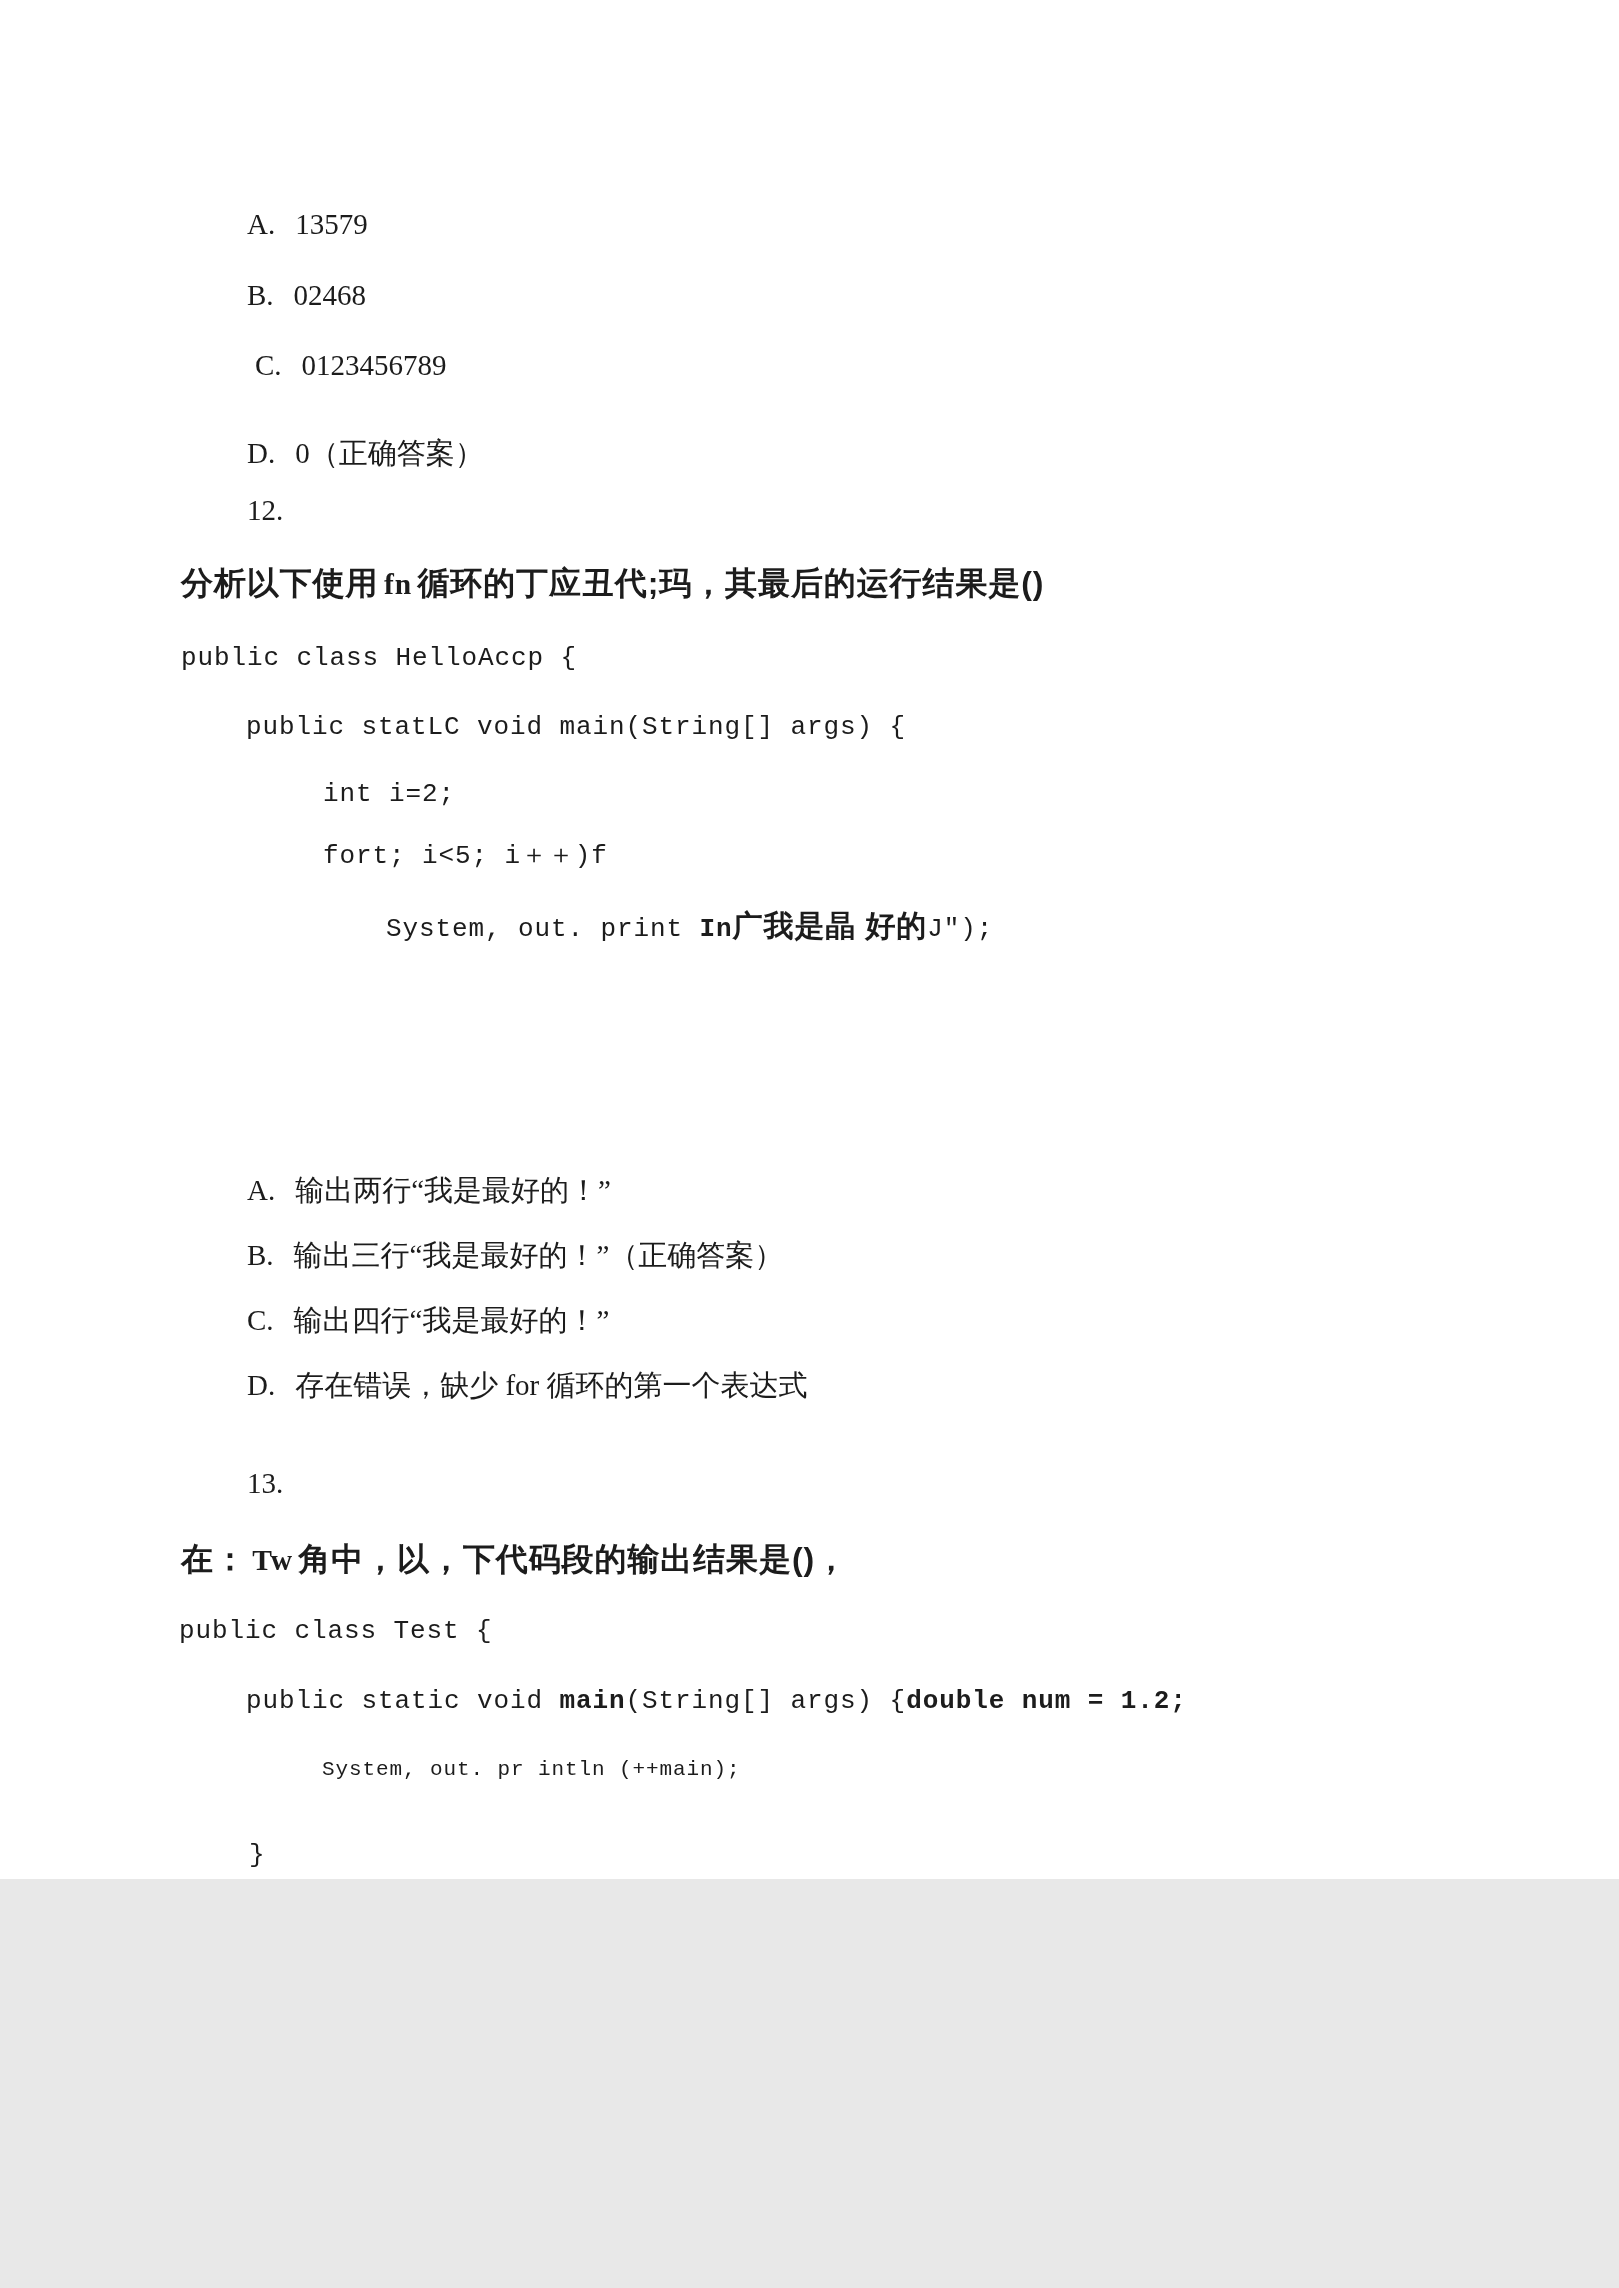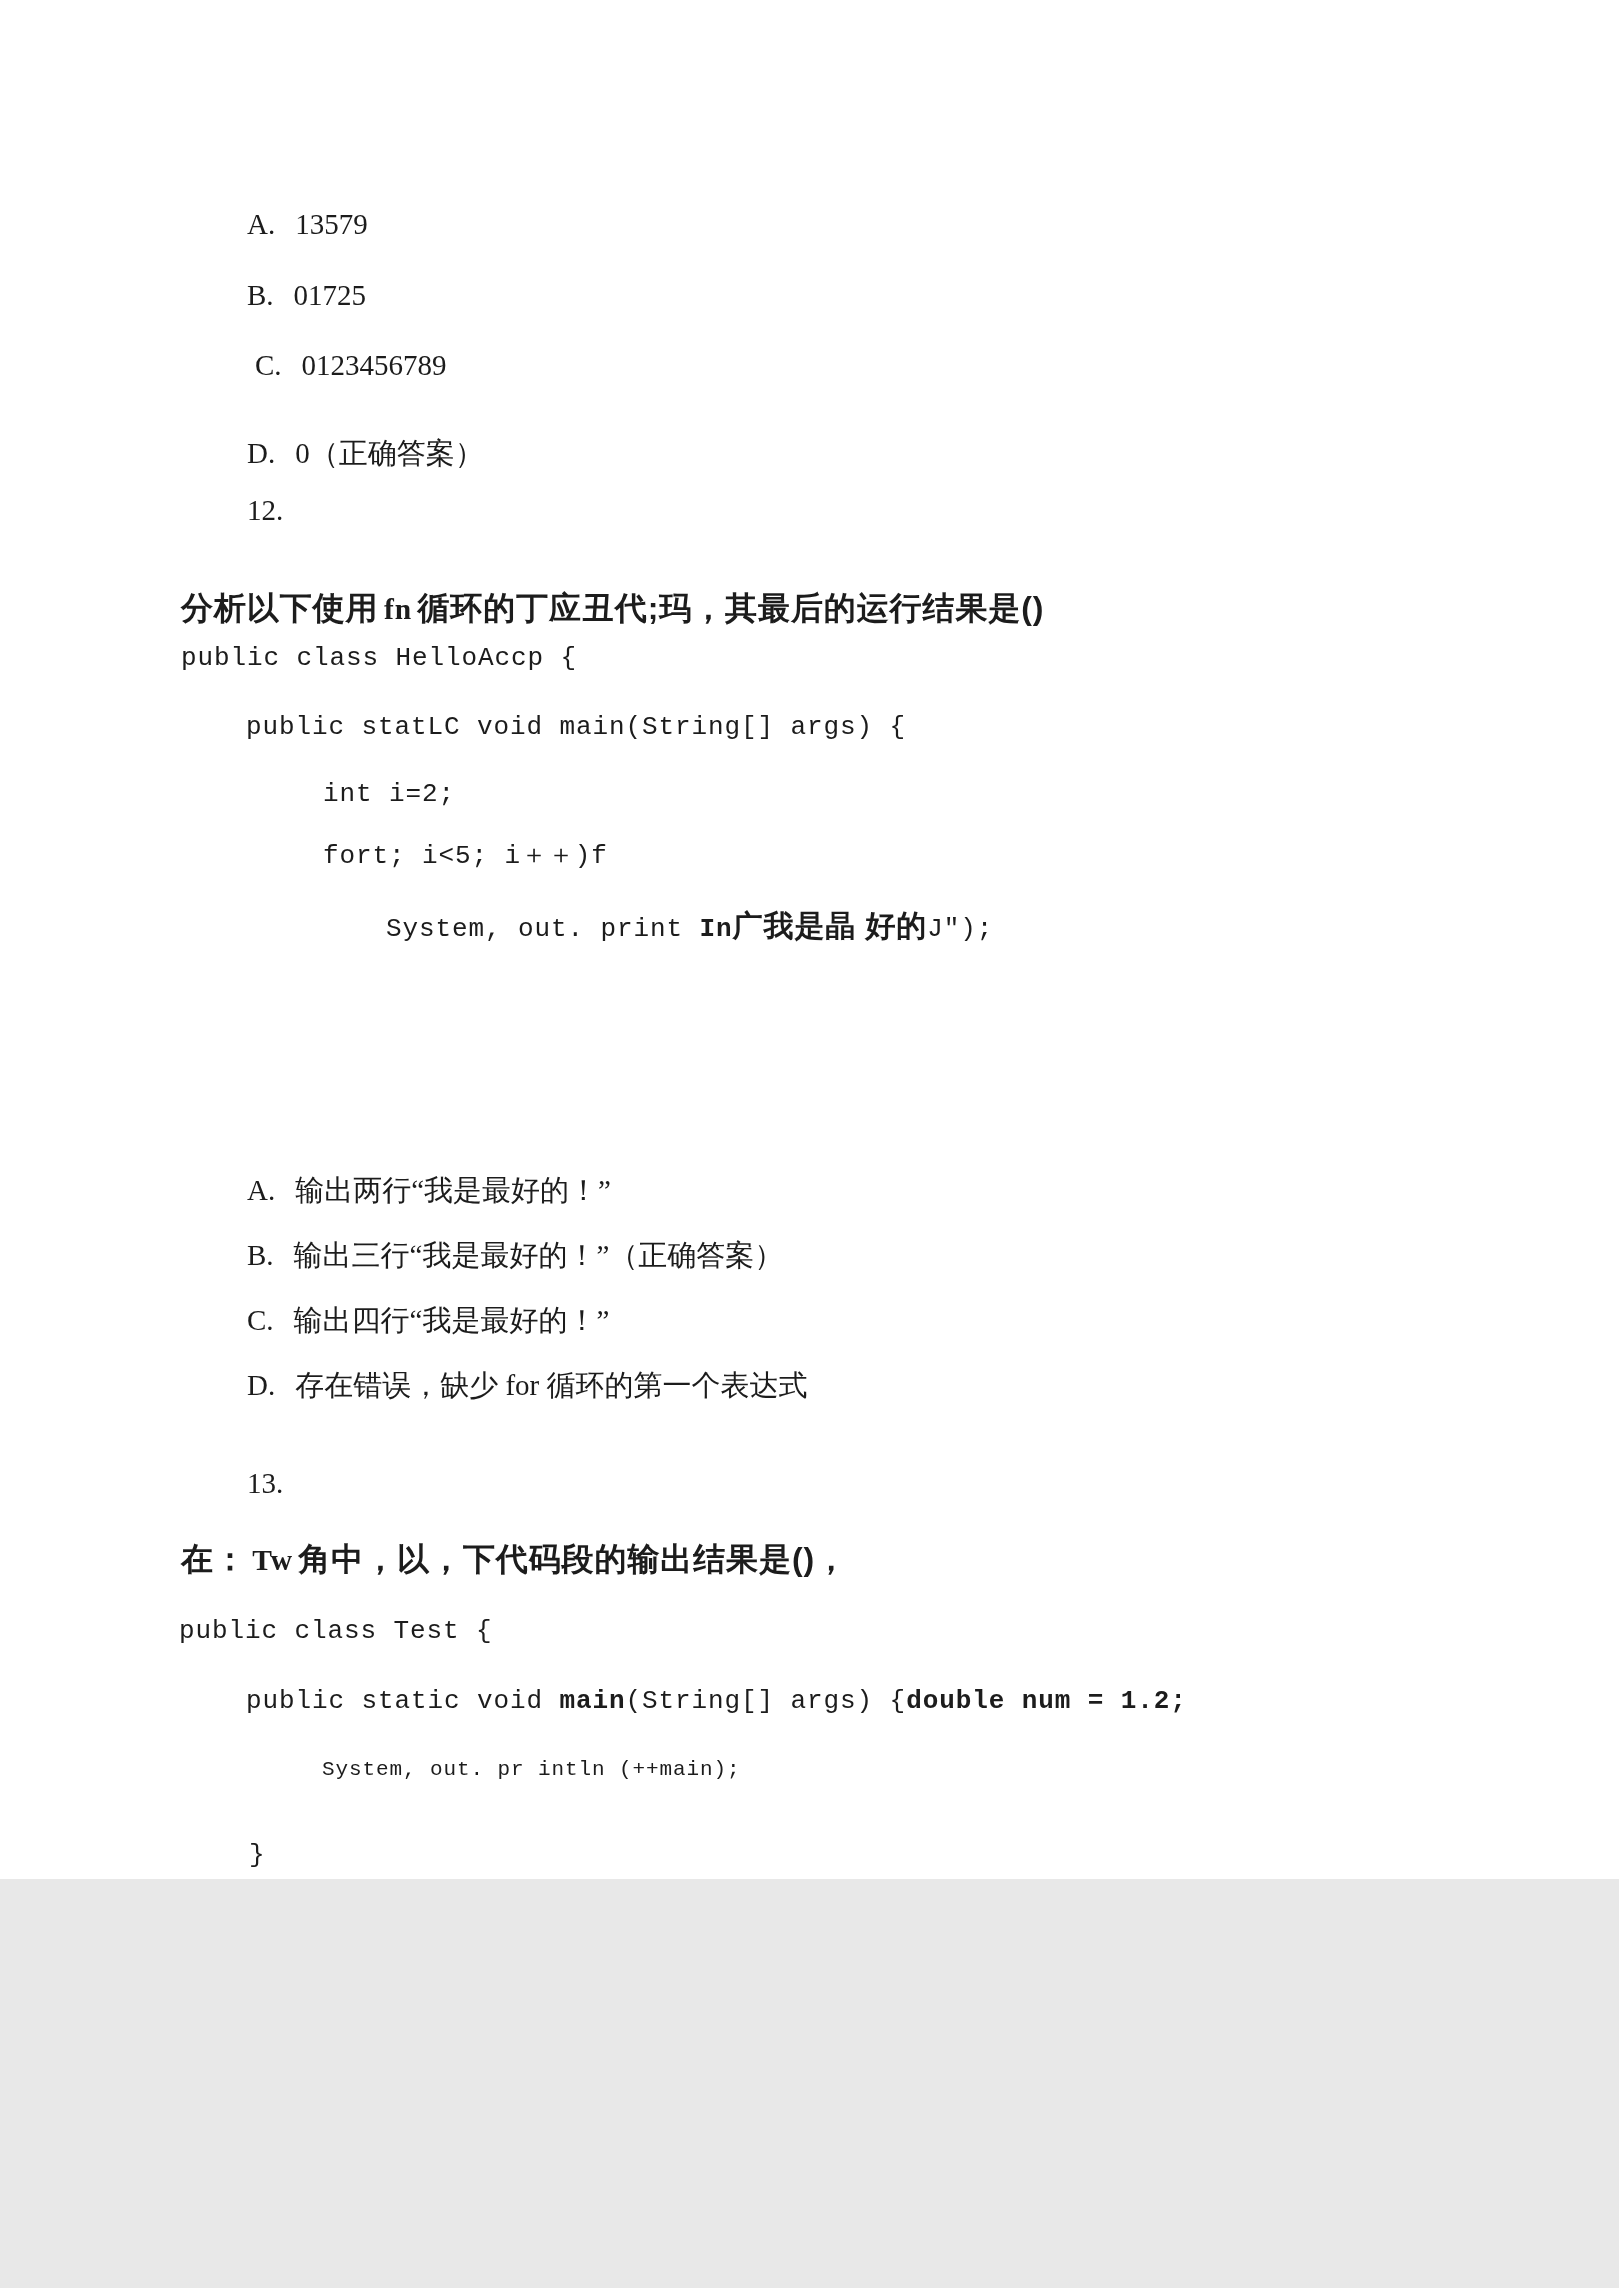--- a/index.html
+++ b/index.html
@@ -29,27 +29,27 @@
   .code .code-bold { font-weight: 700; }
   .code .cjk-bold { font-family: "Liberation Sans", sans-serif; font-weight: 700; font-size: 30px; }
   .code-small { font-size: 21px; }
 </style>
 </head>
 <body>
 
 <div class="page">
 
   <p class="line ser" style="top:208px; left:247px;"><span class="opt-label">A.</span><span>13579</span></p>
-  <p class="line ser" style="top:279px; left:247px;"><span class="opt-label">B.</span><span>01725</span></p>
+  <p class="line ser" style="top:279px; left:247px;"><span class="opt-label">B.</span><span>02468</span></p>
   <p class="line ser" style="top:349px; left:247px;margin-left:8px;"><span class="opt-label">C.</span><span>0123456789</span></p>
   <p class="line ser" style="top:437px; left:247px;"><span class="opt-label">D.</span><span>0（正确答案）</span></p>
 
   <p class="line ser" style="top:494px; left:247px;">12.</p>
 
-  <p class="line stem" style="top:590px; left:181px;"><span>分析以下使用</span><span class="kw-latin">fn</span><span>循环的丁应丑代;玛，其最后的运行结果是()</span></p>
+  <p class="line stem" style="top:565px; left:181px;"><span>分析以下使用</span><span class="kw-latin">fn</span><span>循环的丁应丑代;玛，其最后的运行结果是()</span></p>
 
   <p class="line code" style="top:644px; left:181px;">public class HelloAccp {</p>
   <p class="line code" style="top:713px; left:246px;">public statLC void main(String[] args) {</p>
   <p class="line code" style="top:780px; left:323px;">int i=2;</p>
   <p class="line code" style="top:842px; left:323px;">fort; i&lt;5; i＋＋)f</p>
   <p class="line code" style="top:909px; left:386px;"><span>System, out. print </span><span class="code-bold">In</span><span class="cjk-bold">广我是晶 好的</span><span>J″);</span></p>
 
   <p class="line ser" style="top:1174px; left:247px;"><span class="opt-label">A.</span><span>输出两行“我是最好的！”</span></p>
   <p class="line ser" style="top:1239px; left:247px;"><span class="opt-label">B.</span><span>输出三行“我是最好的！”（正确答案）</span></p>
   <p class="line ser" style="top:1304px; left:247px;"><span class="opt-label">C.</span><span>输出四行“我是最好的！”</span></p>

